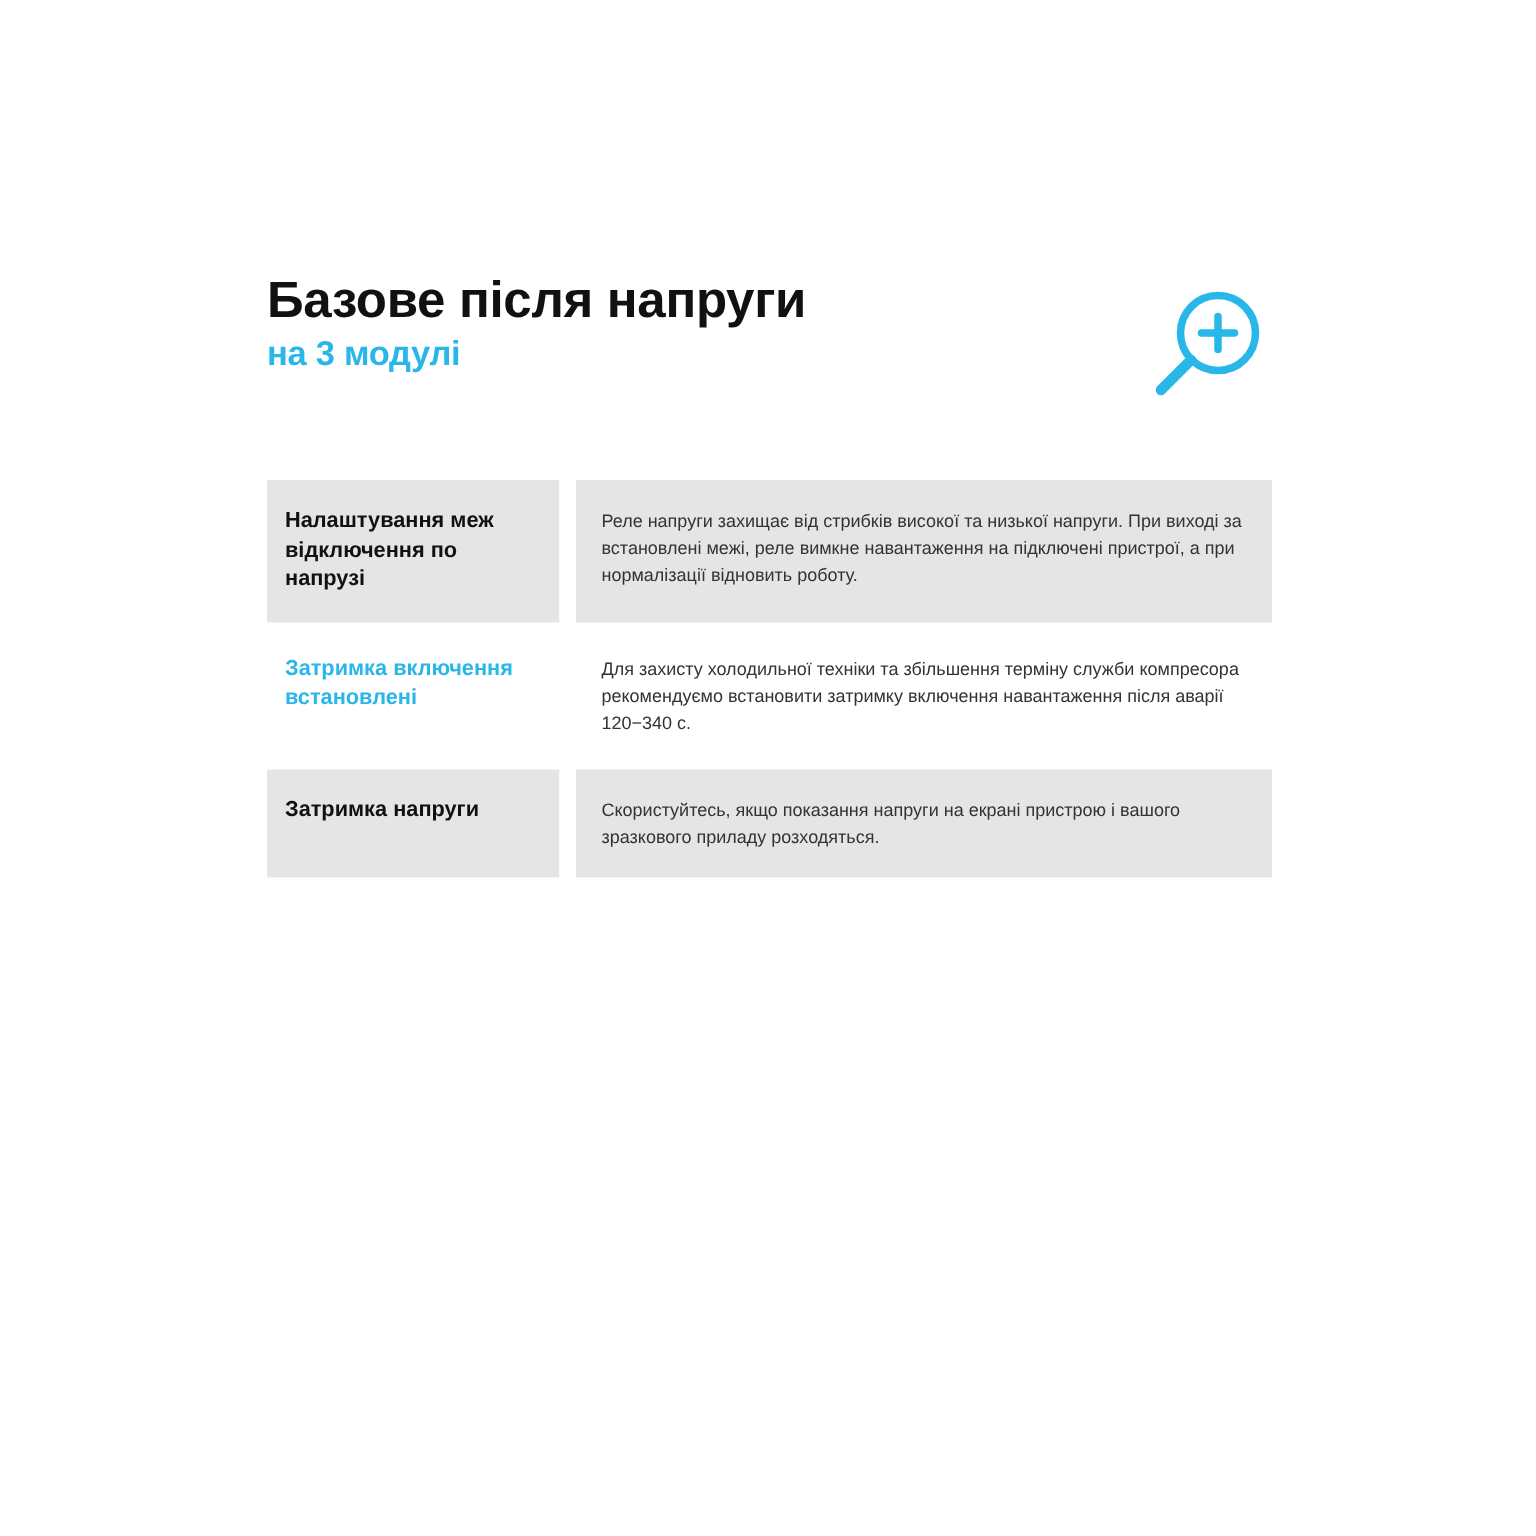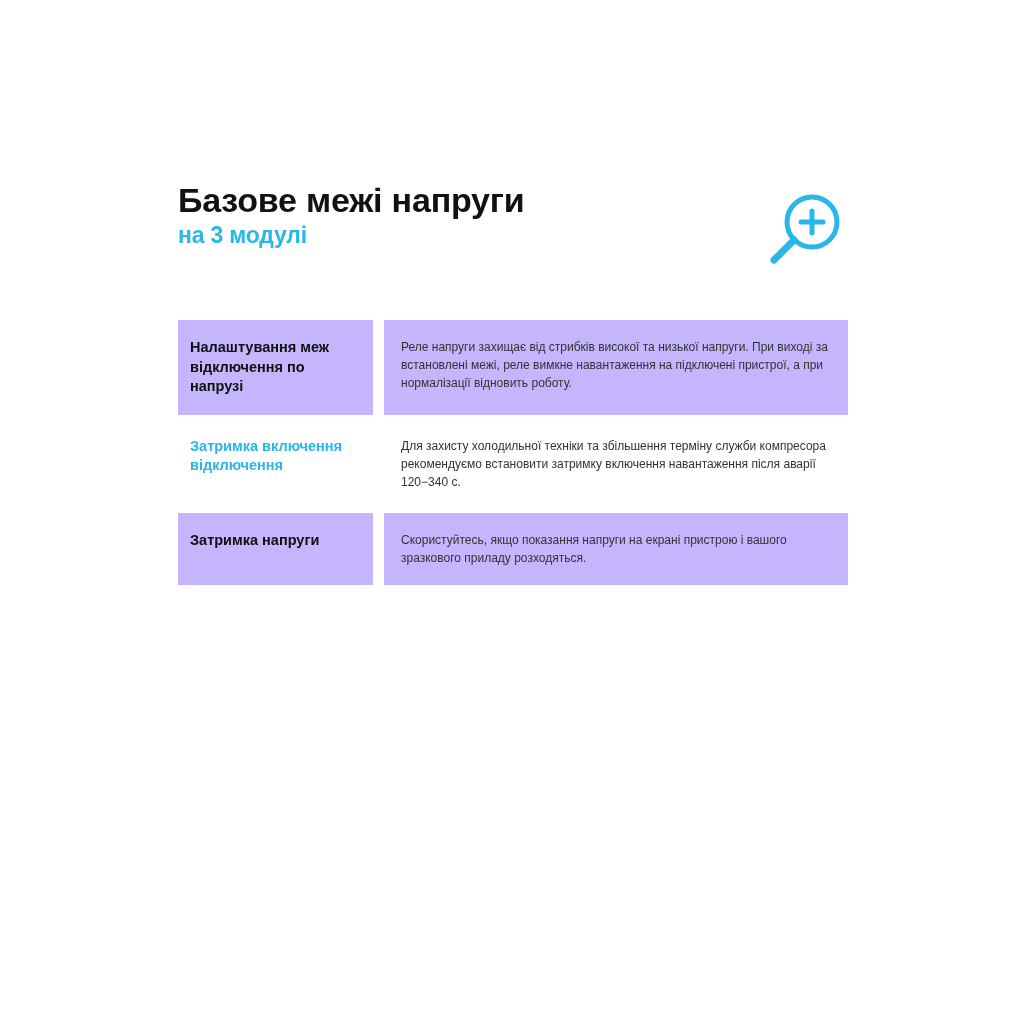--- a/index.html
+++ b/index.html
@@ -55,21 +55,21 @@
     margin-top: 36px;
     width: 670px;
   }
   .row {
     display: flex;
     align-items: stretch;
     margin-bottom: 4px;
   }
   .row.shaded .cell-label,
   .row.shaded .cell-text {
-    background: #c4b5fd;
+    background: #e5e5e5;
   }
   .row.plain .cell-label,
   .row.plain .cell-text {
     background: #ffffff;
   }
   .cell-label {
     width: 195px;
     min-width: 195px;
     box-sizing: border-box;
     padding: 18px 14px 18px 12px;
@@ -95,21 +95,21 @@
     color: #333333;
   }
 </style>
 </head>
 <body>
 
 <div class="page">
 
   <div class="header">
     <div class="title-block">
-      <div class="title-line1">Базове межі напруги</div>
+      <div class="title-line1">Базове після напруги</div>
       <div class="title-line2">на 3 модулі</div>
     </div>
     <div class="zoom-icon">
       <svg viewBox="0 0 86 80" width="86" height="80" aria-hidden="true">
         <circle cx="50" cy="30" r="25" fill="none" stroke="#29b6e8" stroke-width="5"></circle>
         <line x1="50" y1="19" x2="50" y2="41" stroke="#29b6e8" stroke-width="5" stroke-linecap="round"></line>
         <line x1="39" y1="30" x2="61" y2="30" stroke="#29b6e8" stroke-width="5" stroke-linecap="round"></line>
         <line x1="32" y1="48" x2="12" y2="68" stroke="#29b6e8" stroke-width="7" stroke-linecap="round"></line>
       </svg>
     </div>
@@ -117,21 +117,21 @@
 
   <div class="table">
 
     <div class="row shaded">
       <div class="cell-label">Налаштування меж відключення по напрузі</div>
       <div class="cell-gap"></div>
       <div class="cell-text">Реле напруги захищає від стрибків високої та низької напруги. При виході за встановлені межі, реле вимкне навантаження на підключені пристрої, а при нормалізації відновить роботу.</div>
     </div>
 
     <div class="row plain">
-      <div class="cell-label accent">Затримка включення відключення</div>
+      <div class="cell-label accent">Затримка включення встановлені</div>
       <div class="cell-gap"></div>
       <div class="cell-text">Для захисту холодильної техніки та збільшення терміну служби компресора рекомендуємо встановити затримку включення навантаження після аварії 120−340 с.</div>
     </div>
 
     <div class="row shaded">
       <div class="cell-label">Затримка напруги</div>
       <div class="cell-gap"></div>
       <div class="cell-text">Скористуйтесь, якщо показання напруги на екрані пристрою і вашого зразкового приладу розходяться.</div>
     </div>
 

